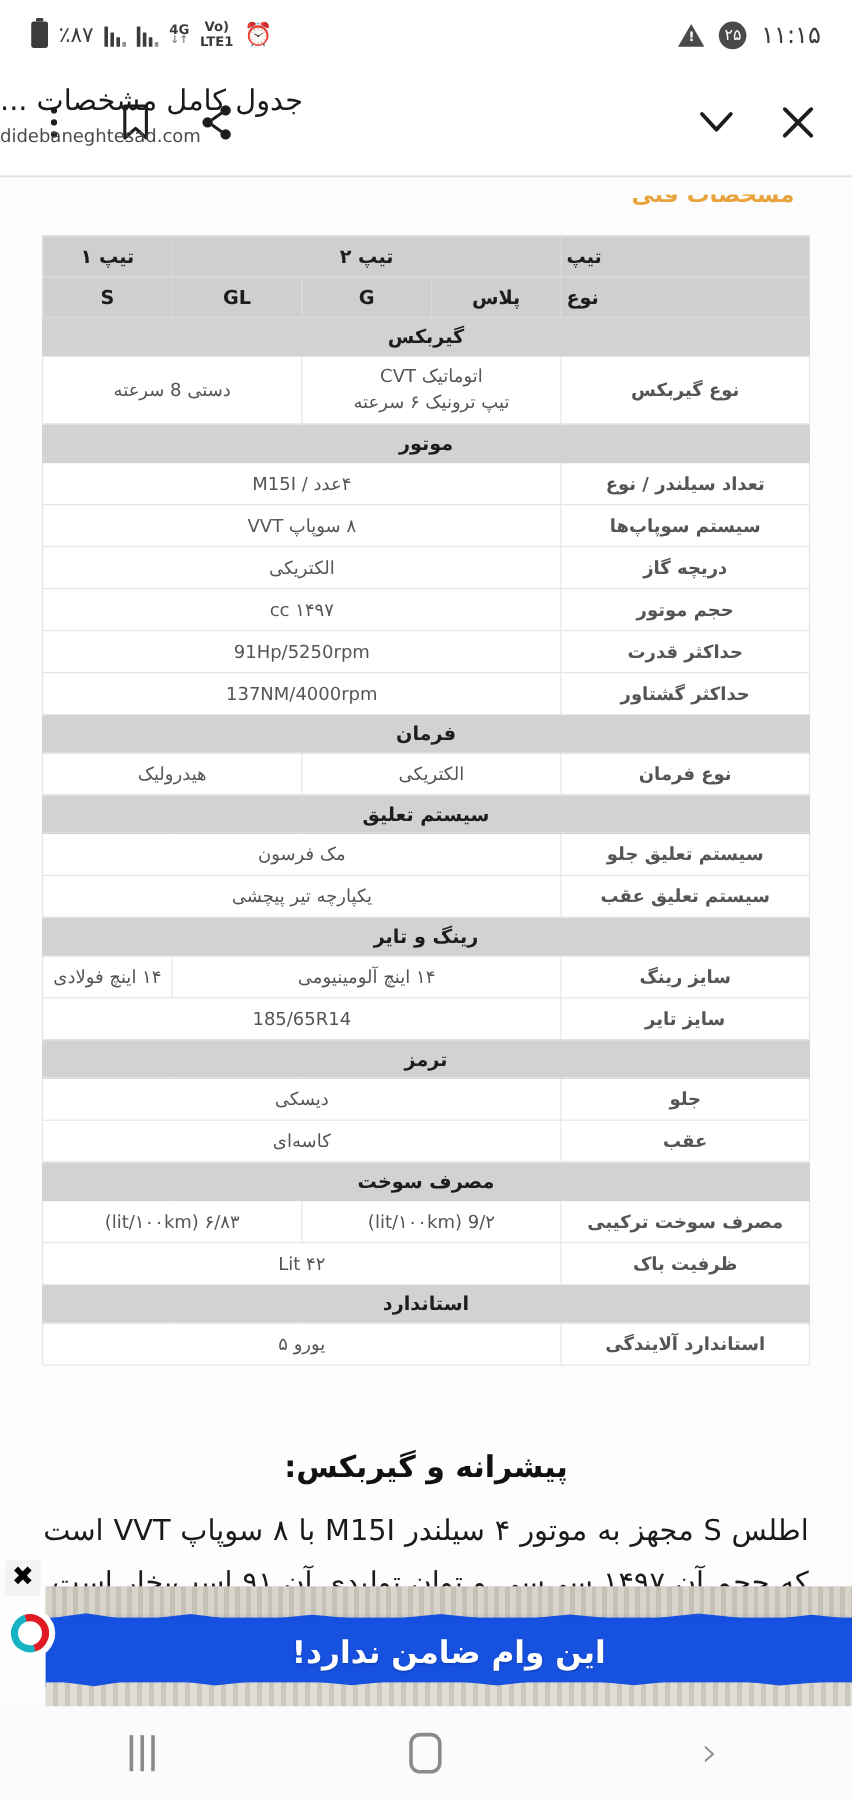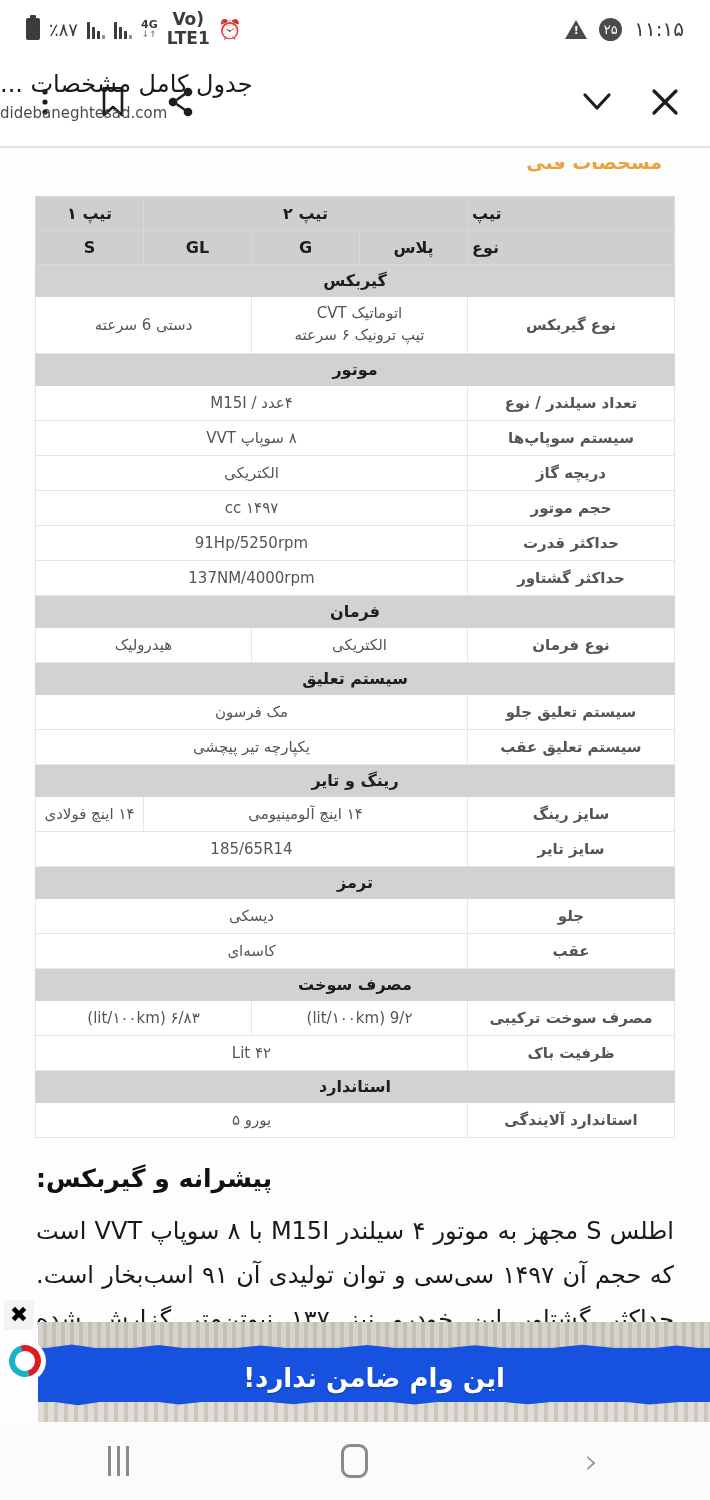--- a/index.html
+++ b/index.html
@@ -83,21 +83,21 @@
     font-size: 11px;
     font-weight: bold;
     color: #3c3c3c;
   }
   .net-stack .arrows { font-size: 9px; color:#8a8a8a; }
   .volte-stack {
     display: flex;
     flex-direction: column;
     align-items: center;
     line-height: 1.1;
-    font-size: 17px;
+    font-size: 11px;
     font-weight: bold;
     color: #3c3c3c;
   }
   .alarm-icon { font-size: 19px; color: #3c3c3c; line-height: 1; }
   .warn-tri {
     width: 0; height: 0;
     border-left: 11px solid transparent;
     border-right: 11px solid transparent;
     border-bottom: 19px solid #4a4a4a;
     position: relative;
@@ -260,22 +260,23 @@
   
   .article {
     direction: rtl;
     padding: 26px 22px 0 22px;
     text-align: justify;
   }
   .article h3 {
     font-size: 25px;
     font-weight: bold;
     color: #111;
-    text-align: left;
+    text-align: center;
     margin-bottom: 16px;
+    margin-top: 44px;
   }
   .article p {
     font-size: 24px;
     line-height: 1.85;
     color: #1a1a1a;
     text-align: justify;
     text-align-last: justify;
   }
 
   
@@ -526,21 +527,21 @@
             <td>G</td>
             <td>GL</td>
             <td>S</td>
           </tr>
           <tr class="section">
             <td colspan="5">گیربکس</td>
           </tr>
           <tr class="data tall">
             <td class="label">نوع گیربکس</td>
             <td colspan="2" class="two-line">اتوماتیک CVT<br>تیپ ترونیک ۶ سرعته</td>
-            <td colspan="2">دستی 6 سرعته</td>
+            <td colspan="2">دستی 8 سرعته</td>
           </tr>
           <tr class="section">
             <td colspan="5">موتور</td>
           </tr>
           <tr class="data">
             <td class="label">تعداد سیلندر / نوع</td>
             <td colspan="4">۴عدد / M15I</td>
           </tr>
           <tr class="data">
             <td class="label">سیستم سوپاپ‌ها</td>

